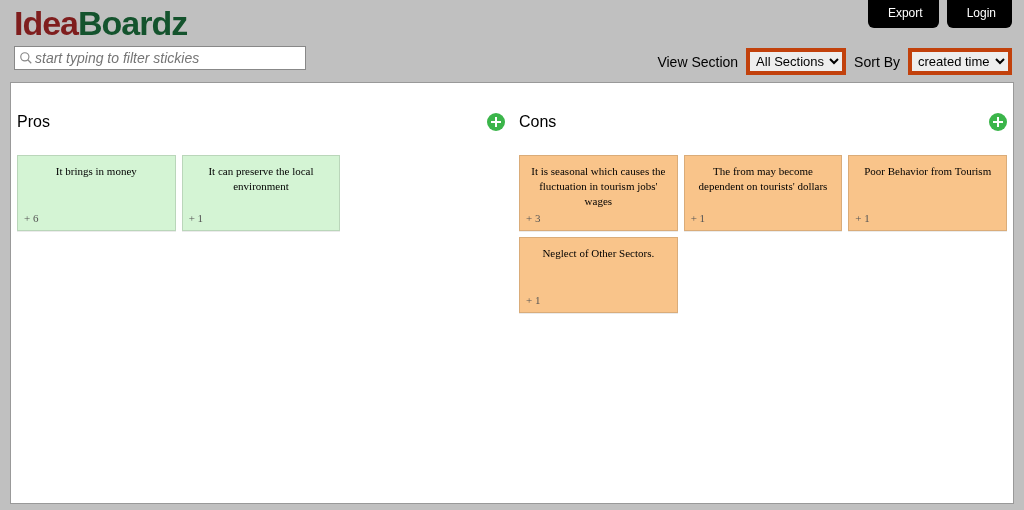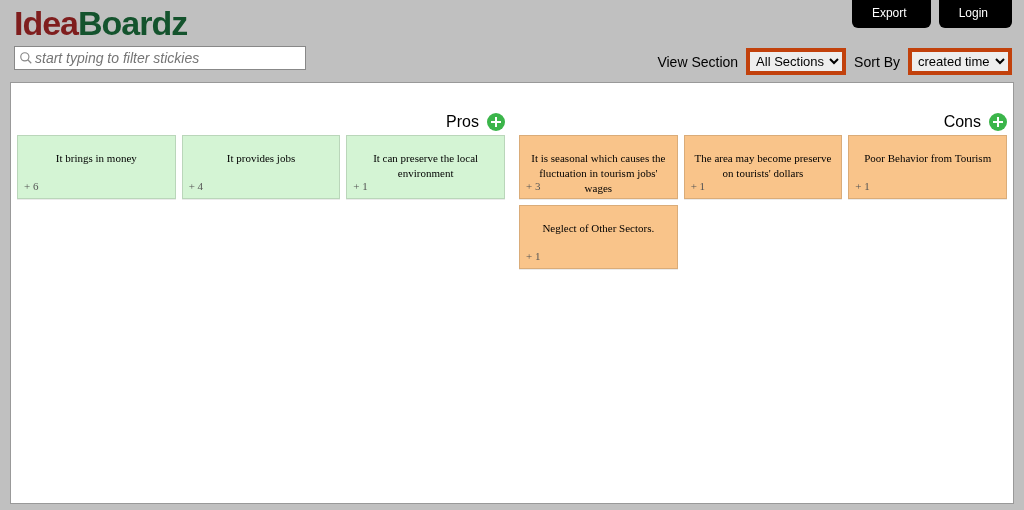--- a/index.html
+++ b/index.html
@@ -1,43 +1,43 @@
 <!DOCTYPE html>
 <html><head>
 <meta charset="utf-8">
 <style>
 * { box-sizing: border-box; margin: 0; padding: 0; }
 body { font-family: "Comic Sans MS", "Chalkboard SE", cursive, sans-serif; background: #c0c0c0; width: 1024px; height: 510px; overflow: hidden; }
 
 .topbar { position: relative; height: 82px; background: #c0c0c0; }
 .topnav { position: absolute; top: 0; right: 12px; display: flex; }
-.topnav a { background: #000; color: #fff; font-family: Arial, sans-serif; font-size: 12px; padding: 6px 24px 8px 20px; text-decoration: none; border-bottom-left-radius: 6px; border-bottom-right-radius: 6px; margin-left: 8px; }
+.topnav a { background: #000; color: #fff; font-family: Arial, sans-serif; font-size: 12px; padding: 6px 16px 8px 20px; text-decoration: none; border-bottom-left-radius: 6px; border-bottom-right-radius: 6px; margin-left: 8px; }
 
 .logo { position: absolute; left: 14px; top: 4px; font-size: 34px; font-weight: bold; font-family: Arial, sans-serif; letter-spacing: -1px; }
 .logo .l1 { color: #7f1d1d; }
 .logo .l2 { color: #14532d; }
 
 .search-wrap { position: absolute; left: 14px; top: 46px; width: 292px; height: 24px; background: #fff; border: 1px solid #888; display: flex; align-items: center; }
 .search-icon { width: 14px; height: 14px; margin-left: 4px; color: #888; }
 .search-input { border: none; outline: none; flex: 1; font-style: italic; font-family: Arial, sans-serif; font-size: 14px; color: #555; padding-left: 2px; background: transparent; }
 
 .controls { position: absolute; right: 12px; top: 48px; display: flex; align-items: center; gap: 8px; font-family: Arial, sans-serif; font-size: 14px; color: #000; }
 .controls select { border: 4px solid #c2410c; background: #eee; font-size: 13px; padding: 1px 2px; }
 
 .board { position: absolute; left: 10px; right: 10px; top: 82px; bottom: 6px; background: #fff; border: 1px solid #999; padding: 12px 6px 6px 6px; overflow: hidden; }
 .board-title { text-align: center; font-size: 20px; color: #222; }
 
 .sections { display: flex; gap: 14px; margin-top: 18px; }
 .section { flex: 1; }
-.section-head { display: flex; justify-content: flex-end; align-items: center; gap: 8px; margin-bottom: 4px; font-size: 16px; }
+.section-head { display: flex; justify-content: space-between; align-items: center; gap: 8px; margin-bottom: 24px; font-size: 16px; }
 .add-btn { width: 18px; height: 18px; border-radius: 50%; background: #3bb54a; display: inline-flex; align-items: center; justify-content: center; cursor: pointer; }
 .add-btn svg { width: 10px; height: 10px; fill: #fff; }
 
 .cards { display: grid; grid-template-columns: repeat(3, 1fr); gap: 6px; }
-.card { position: relative; height: 64px; border: 1px solid rgba(0,0,0,.12); padding: 15px 8px; text-align: center; font-size: 11px; line-height: 1.35; box-shadow: 0 1px 0 rgba(0,0,0,.08); font-family: "Comic Sans MS", cursive; }
+.card { position: relative; height: 76px; border: 1px solid rgba(0,0,0,.12); padding: 8px 8px; text-align: center; font-size: 11px; line-height: 1.35; box-shadow: 0 1px 0 rgba(0,0,0,.08); font-family: "Comic Sans MS", cursive; }
 .card .vote { position: absolute; left: 6px; bottom: 4px; font-size: 11px; color: #555; text-align: left; }
 
 .green { background: #d4f4d4; }
 .orange { background: #f9c48a; }
 
 .empty-card { visibility: hidden; }
 </style>
 </head>
 <body>
 
@@ -71,39 +71,38 @@
       <div class="section-head">
         <span>Pros</span>
         <span class="add-btn">
           <svg viewBox="0 0 10 10">
               <path d="M4 0h2v4h4v2H6v4H4V6H0V4h4z"></path>
             </svg>
         </span>
       </div>
       <div class="cards">
         <div class="card green"><span>It brings in money</span><div class="vote">+ 6</div></div>
-        <div class="card green"><span>It provides jobs</span><div class="vote">+ 4</div></div>
         <div class="card green"><span>It can preserve the local environment</span><div class="vote">+ 1</div></div>
         <div class="card empty-card"></div>
         <div class="card empty-card"></div>
       </div>
     </div>
 
     <div class="section">
       <div class="section-head">
         <span>Cons</span>
         <span class="add-btn">
           <svg viewBox="0 0 10 10">
               <path d="M4 0h2v4h4v2H6v4H4V6H0V4h4z"></path>
             </svg>
         </span>
       </div>
       <div class="cards">
         <div class="card orange"><span>It is seasonal which causes the fluctuation in tourism jobs' wages</span><div class="vote">+ 3</div></div>
-        <div class="card orange"><span>The area may become preserve on tourists' dollars</span><div class="vote">+ 1</div></div>
+        <div class="card orange"><span>The from may become dependent on tourists' dollars</span><div class="vote">+ 1</div></div>
         <div class="card orange"><span>Poor Behavior from Tourism</span><div class="vote">+ 1</div></div>
         <div class="card orange"><span>Neglect of Other Sectors.</span><div class="vote">+ 1</div></div>
         <div class="card empty-card"></div>
       </div>
     </div>
 
   </div>
 </div>
 
 </body></html>

